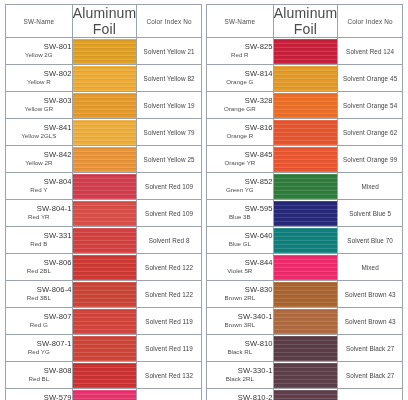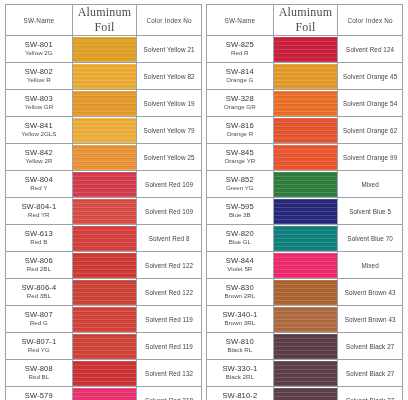--- a/index.html
+++ b/index.html
@@ -55,35 +55,36 @@
   }
 
   table.swtable thead th {
     height: 19px;
     background: #ffffff;
     font-weight: normal;
     color: #4a4a4a;
     letter-spacing: 0.2px;
   }
   .hdr-name  { font-size: 6.4px; }
-  .hdr-foil  { font-size: 12px; letter-spacing: 0.6px; font-family: Liberation Serif, serif; }
+  .hdr-foil  { font-size: 14px; letter-spacing: 0.6px; }
   .hdr-index { font-size: 6.4px; }
 
   table.swtable tbody tr { height: 27px; }
 
   td.cell-name {
     background: #ffffff;
     line-height: 1.12;
     padding: 1px 1px;
   }
   .nm-code {
     display: block;
     font-size: 7.6px;
     color: #333333;
     letter-spacing: 0.1px;
+    text-align: right;
   }
   .nm-sub {
     display: block;
     font-size: 6.2px;
     color: #4d4d4d;
     margin-top: 1px;
   }
 
   td.cell-foil {
     background: #ffffff;
@@ -207,21 +208,21 @@
               <span class="nm-code">SW-804-1</span>
               <span class="nm-sub">Red YR</span>
             </td>
             <td class="cell-foil">
               <div class="swatch" style="background: rgb(217, 79, 72);"></div>
             </td>
             <td class="cell-index">Solvent Red 109</td>
           </tr>
           <tr>
             <td class="cell-name">
-              <span class="nm-code">SW-613</span>
+              <span class="nm-code">SW-331</span>
               <span class="nm-sub">Red B</span>
             </td>
             <td class="cell-foil">
               <div class="swatch" style="background: rgb(212, 64, 63);"></div>
             </td>
             <td class="cell-index">Solvent Red 8</td>
           </tr>
           <tr>
             <td class="cell-name">
               <span class="nm-code">SW-806</span>
@@ -366,21 +367,21 @@
               <span class="nm-code">SW-595</span>
               <span class="nm-sub">Blue 3B</span>
             </td>
             <td class="cell-foil">
               <div class="swatch" style="background: rgb(39, 40, 122);"></div>
             </td>
             <td class="cell-index">Solvent Blue 5</td>
           </tr>
           <tr>
             <td class="cell-name">
-              <span class="nm-code">SW-820</span>
+              <span class="nm-code">SW-640</span>
               <span class="nm-sub">Blue GL</span>
             </td>
             <td class="cell-foil">
               <div class="swatch" style="background: rgb(16, 128, 124);"></div>
             </td>
             <td class="cell-index">Solvent Blue 70</td>
           </tr>
           <tr>
             <td class="cell-name">
               <span class="nm-code">SW-844</span>

